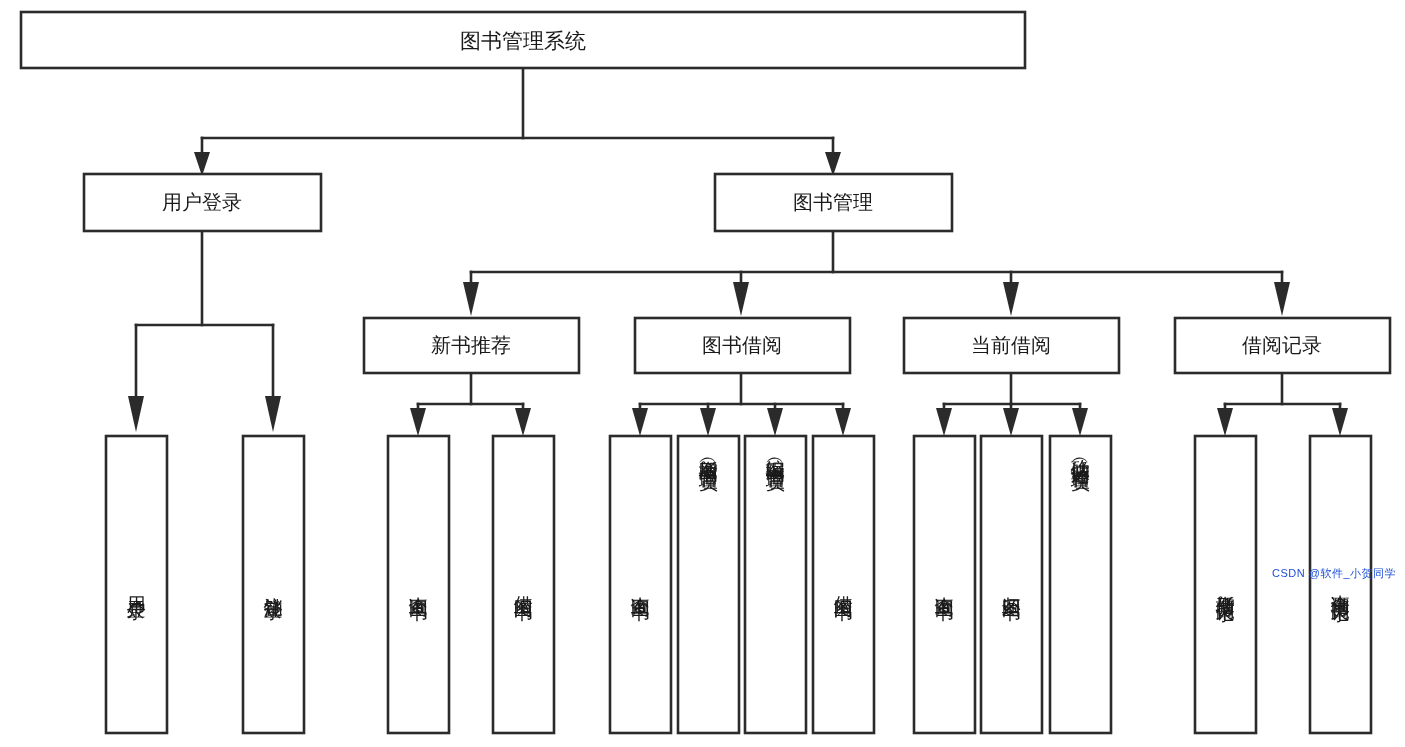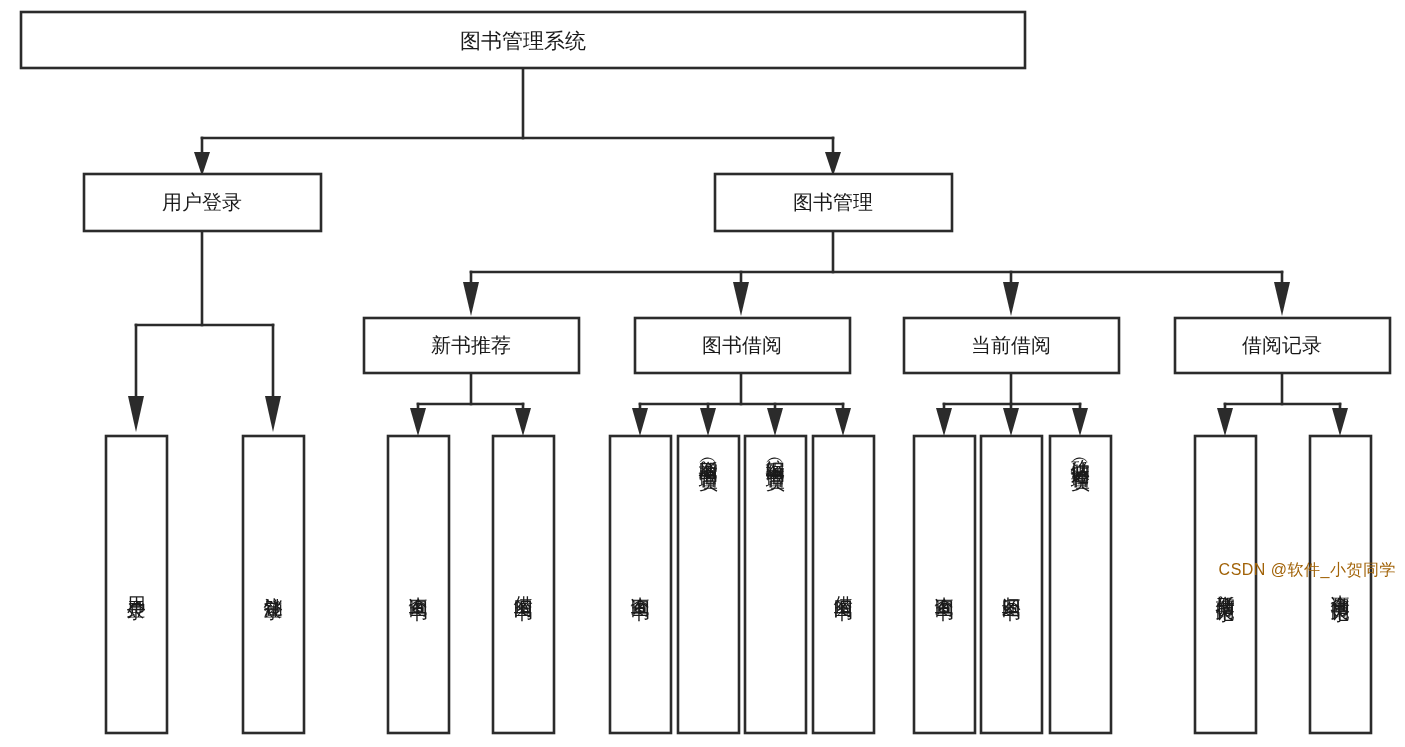--- a/index.html
+++ b/index.html
@@ -70,22 +70,22 @@
     line-height: 1.12;
     letter-spacing: 2px;
     color: #1a1a1a;
     white-space: nowrap;
   }
   .watermark {
     position: absolute;
     right: 12px;
     bottom: 6px;
     font-family: "Liberation Sans", "DejaVu Sans", sans-serif;
-    font-size: 16px;
-    color: #a16207;
+    font-size: 11px;
+    color: #1d4ed8;
     letter-spacing: 0.5px;
     user-select: none;
   }
 </style>
 </head>
 <body>
 
 <div id="diagram-root">
 
   <svg class="flow" viewBox="0 0 1405 747">

